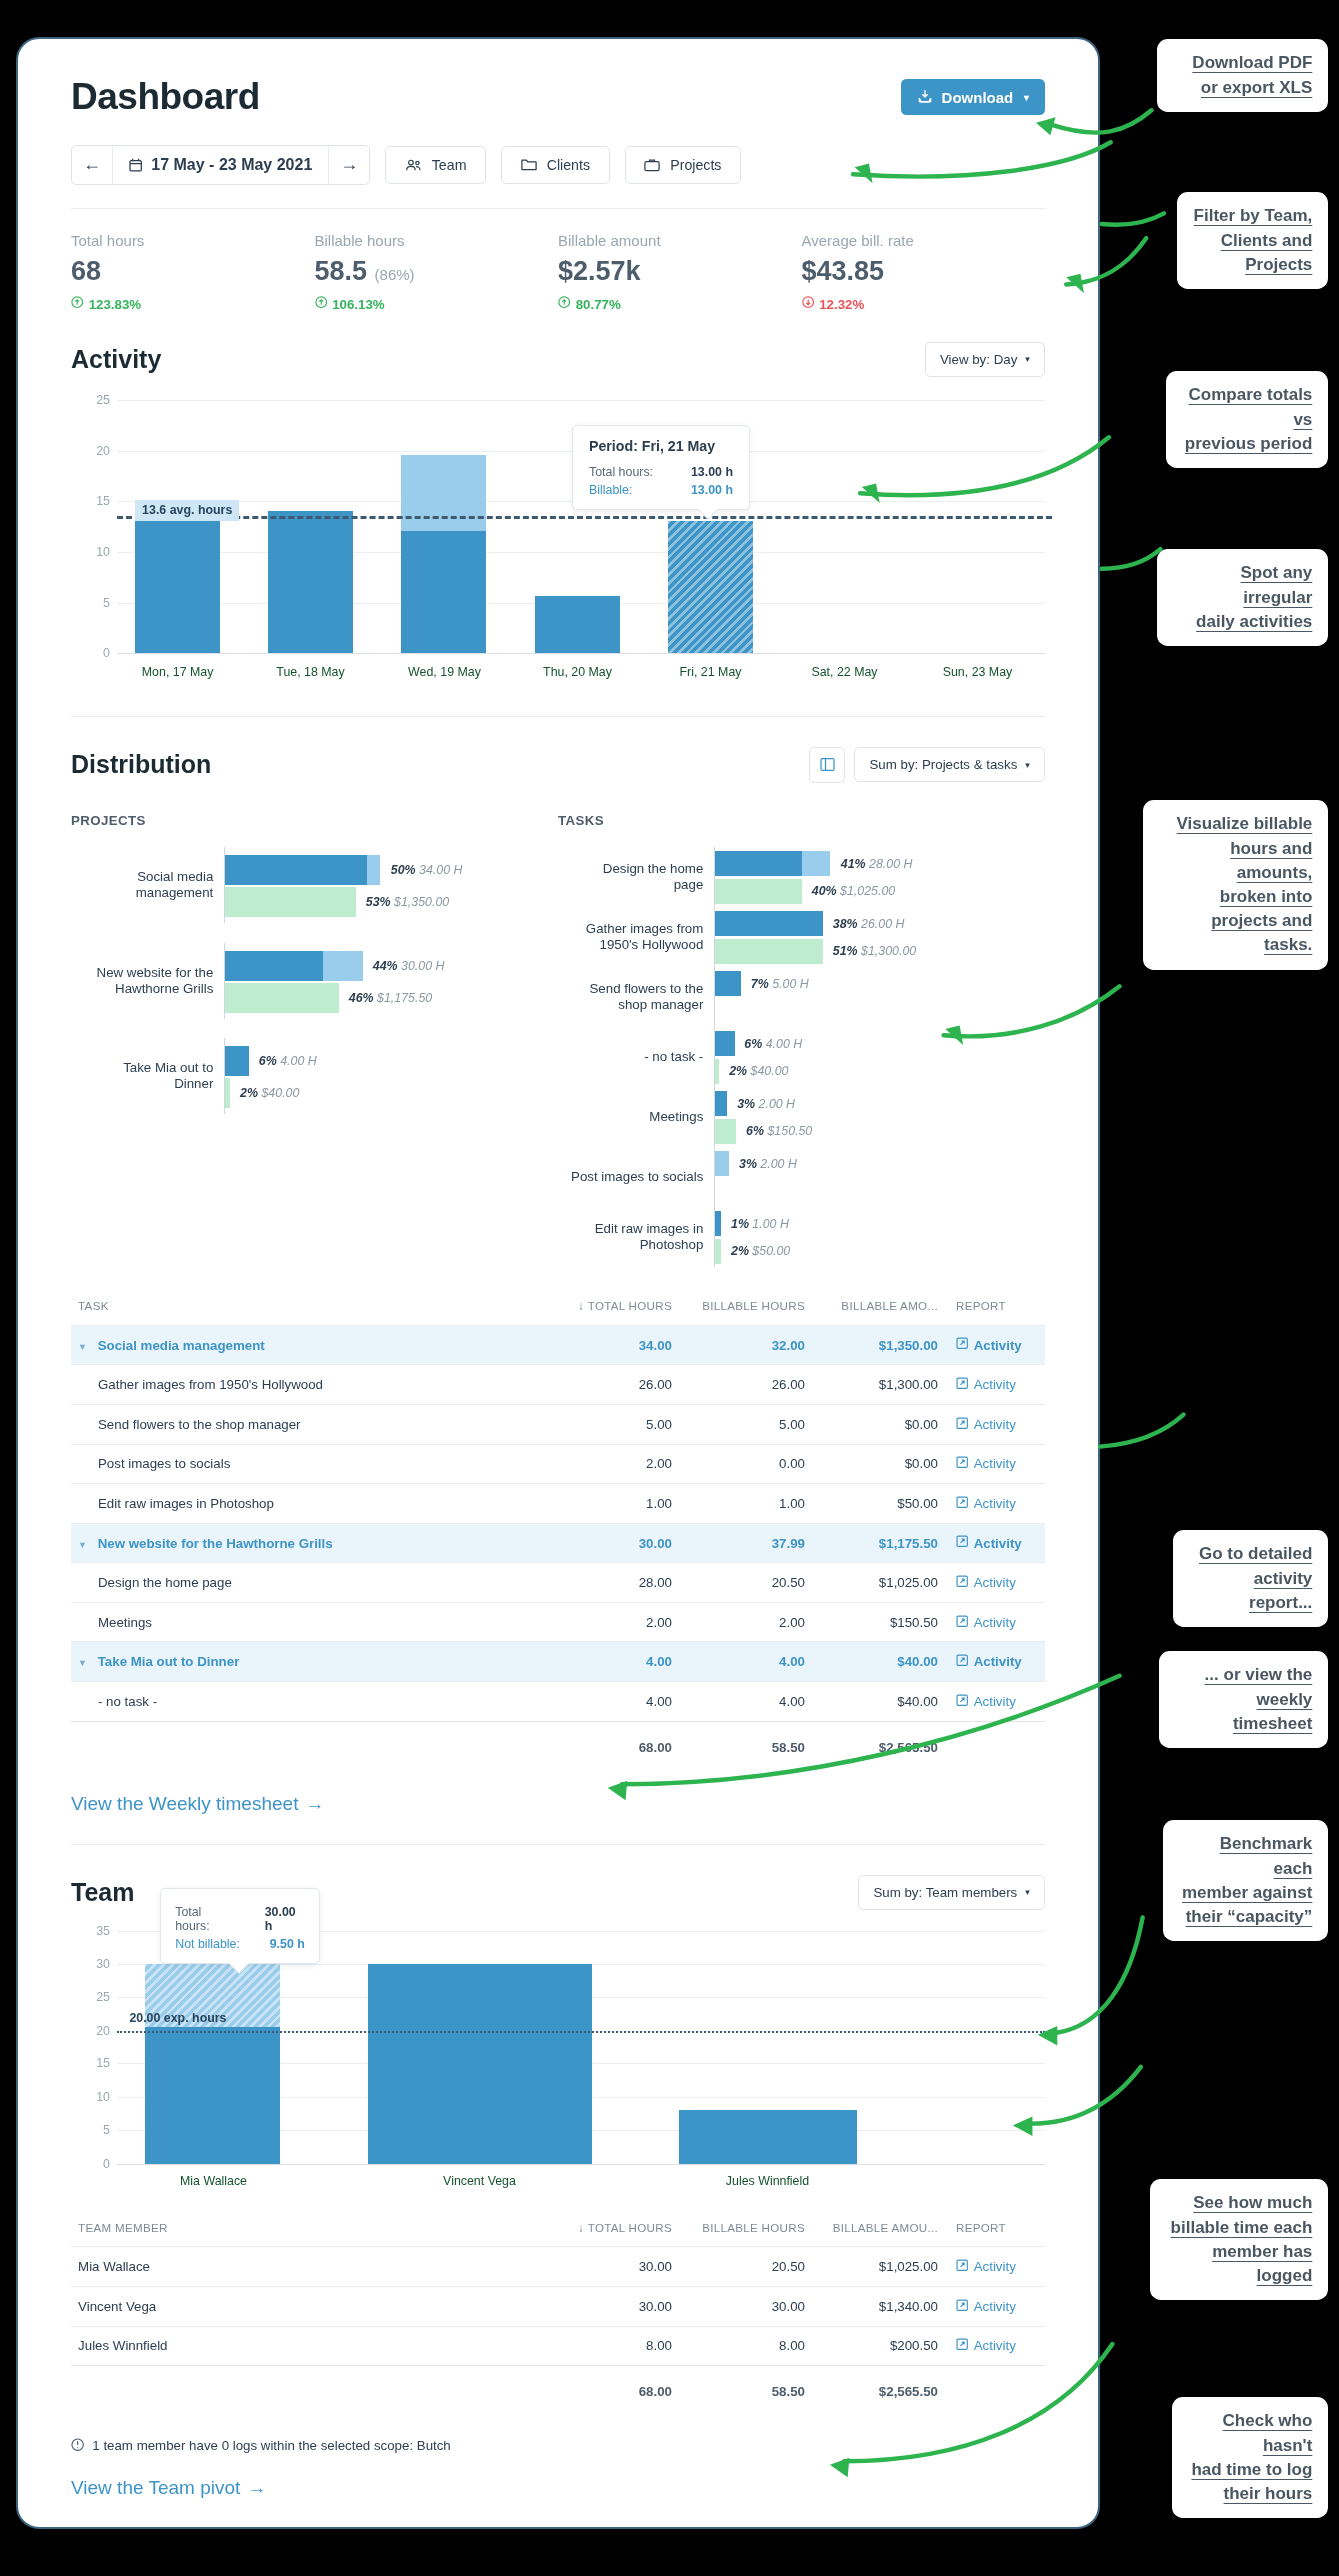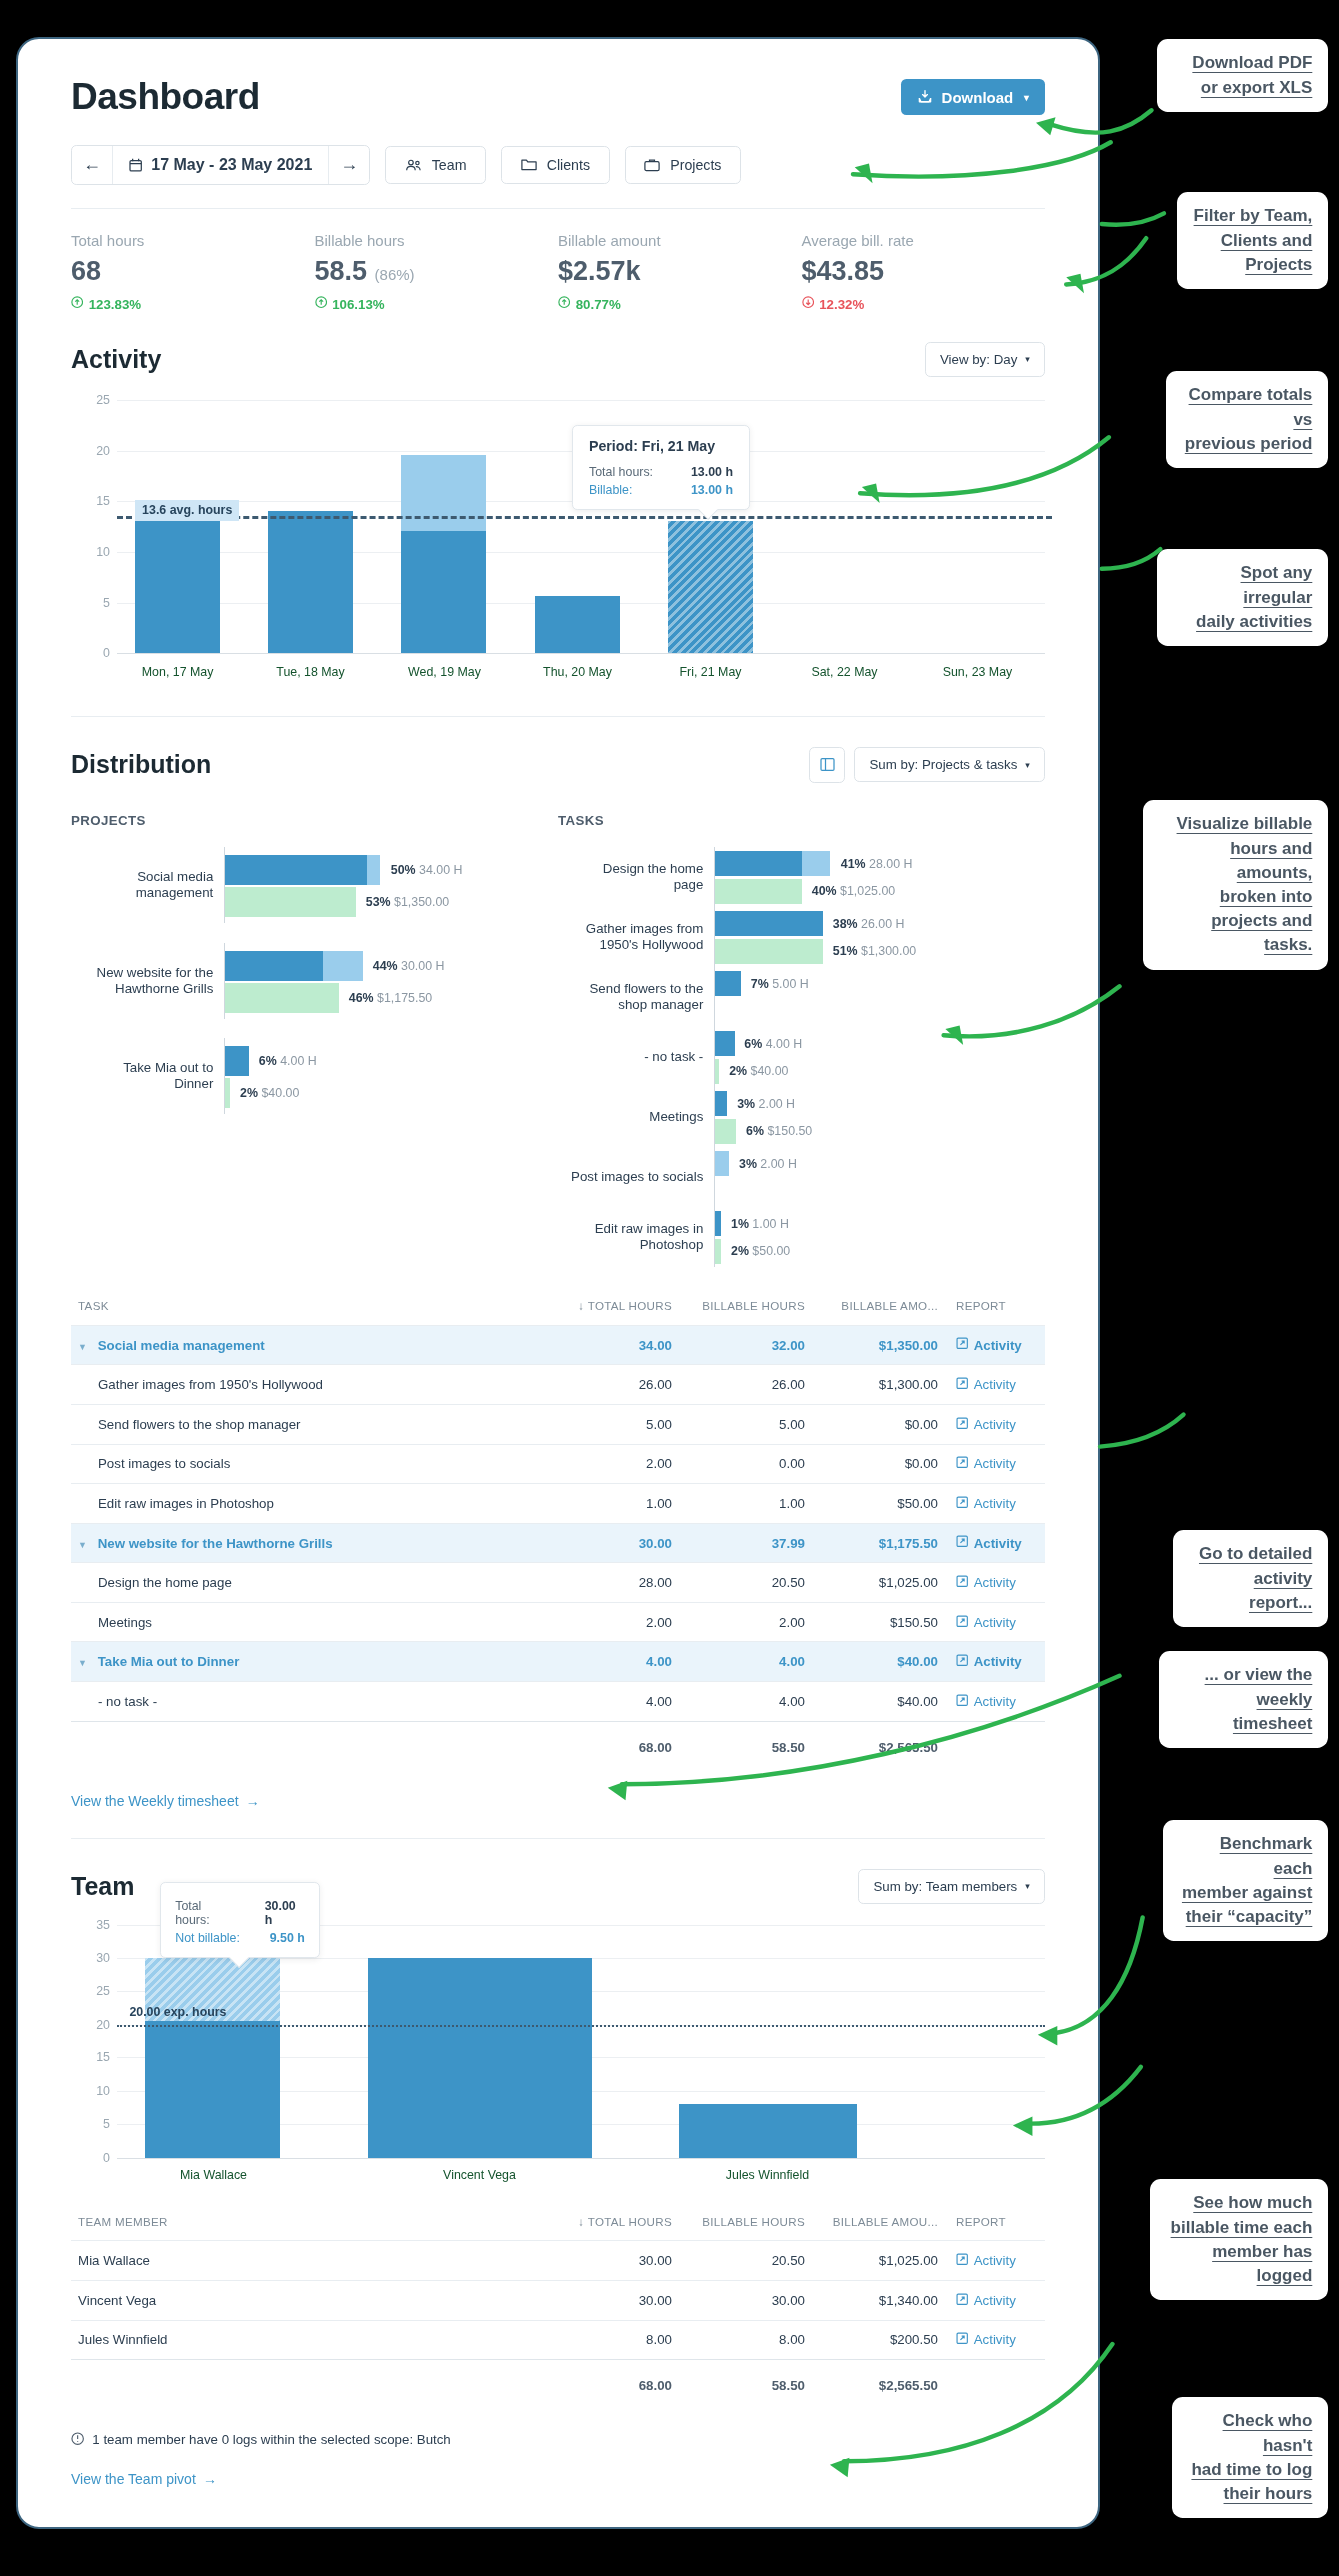--- a/index.html
+++ b/index.html
@@ -104,42 +104,42 @@
   .col-cap { font-size: 13.3px; font-weight: 700; color: #4e5d6c; letter-spacing: 0.4px; }
   .hchart { position: relative; margin-top: 19.5px; }
   .hgroup { position: relative; display: flex; align-items: center; }
   .hlabel { text-align: right; font-size: 13.3px; color: #2c3e50; line-height: 1.22; padding-right: 10.7px; }
   .hbars { position: relative; border-left: 0.9px solid #cfd7de; padding-left: 0; }
   .hbarrow { position: relative; height: 32px; display: flex; align-items: center; }
   .hbar { height: 30px; display: flex; }
   .hb-main { background: #3d94c7; height: 100%; }
   .hb-light { background: #9acdec; height: 100%; }
   .hb-green { background: #bdeccf; height: 100%; }
-  .hval { font-size: 12.4px; color: #8b97a2; margin-left: 9.8px; white-space: nowrap; }
+  .hval { font-size: 12.4px; color: #8b97a2; margin-left: 9.8px; white-space: nowrap; font-style: italic; }
   .hval b { color: #2c3e50; font-weight: 700; }
 
   
   table.tbl { width: 100%; border-collapse: collapse; margin-top: 23px; }
   table.tbl th {
     font-size: 11.6px; font-weight: 400; color: #7d8b97; letter-spacing: 0.3px;
     text-align: right; padding: 7.1px 9px 12.4px 9px; white-space: nowrap;
   }
   table.tbl th.first { text-align: left; padding-left: 7.1px; }
   table.tbl td { font-size: 13.3px; color: #2c3e50; padding: 11.6px 9px; text-align: right;
                  border-top: 0.9px solid #e8edf1; white-space: nowrap; }
   table.tbl td.first { text-align: left; padding-left: 7.1px; }
   tr.grp td { background: #eaf4fb; color: #3d94c7; font-weight: 700; }
   tr.grp td.first { color: #3d94c7; }
   .caret-sm { display: inline-block; color: #7aaecd; font-size: 9px; margin-right: 10.7px; }
   .indent { padding-left: 27px !important; }
   .act-link { color: #3d94c7; text-decoration: none; font-size: 13.3px; display: inline-flex;
               align-items: center; gap: 5.3px; justify-content: flex-end; }
   tr.totals td { font-weight: 700; color: #4e5d6c; border-top: 0.9px solid #dfe5ea; padding-top: 18px; }
   .link-btm { display: inline-flex; align-items: center; gap: 7.1px; color: #3d94c7;
-              font-size: 14px; text-decoration: none; margin-top: 27px; }
+              font-size: 19px; text-decoration: none; margin-top: 27px; }
   .note { display: flex; align-items: center; gap: 8px; font-size: 13.3px; color: #2c3e50; margin-top: 27px; }
 
   
   .team-wrap { position: relative; margin-top: 21.3px; height: 267px; }
   .team-plot { position: absolute; left: 46px; right: 0; top: 0; height: 233px; }
   .expline { position: absolute; left: 0; right: 0; border-top: 2.7px dotted #3d5a70; }
   .expbadge { position: absolute; font-size: 12.4px; font-weight: 700; color: #27445c; }
   .bar-hatch-light {
     background-color: #9acdec;
     background-image: repeating-linear-gradient(135deg, rgba(255,255,255,.45) 0 2.7px, rgba(255,255,255,0) 2.7px 6.2px);

